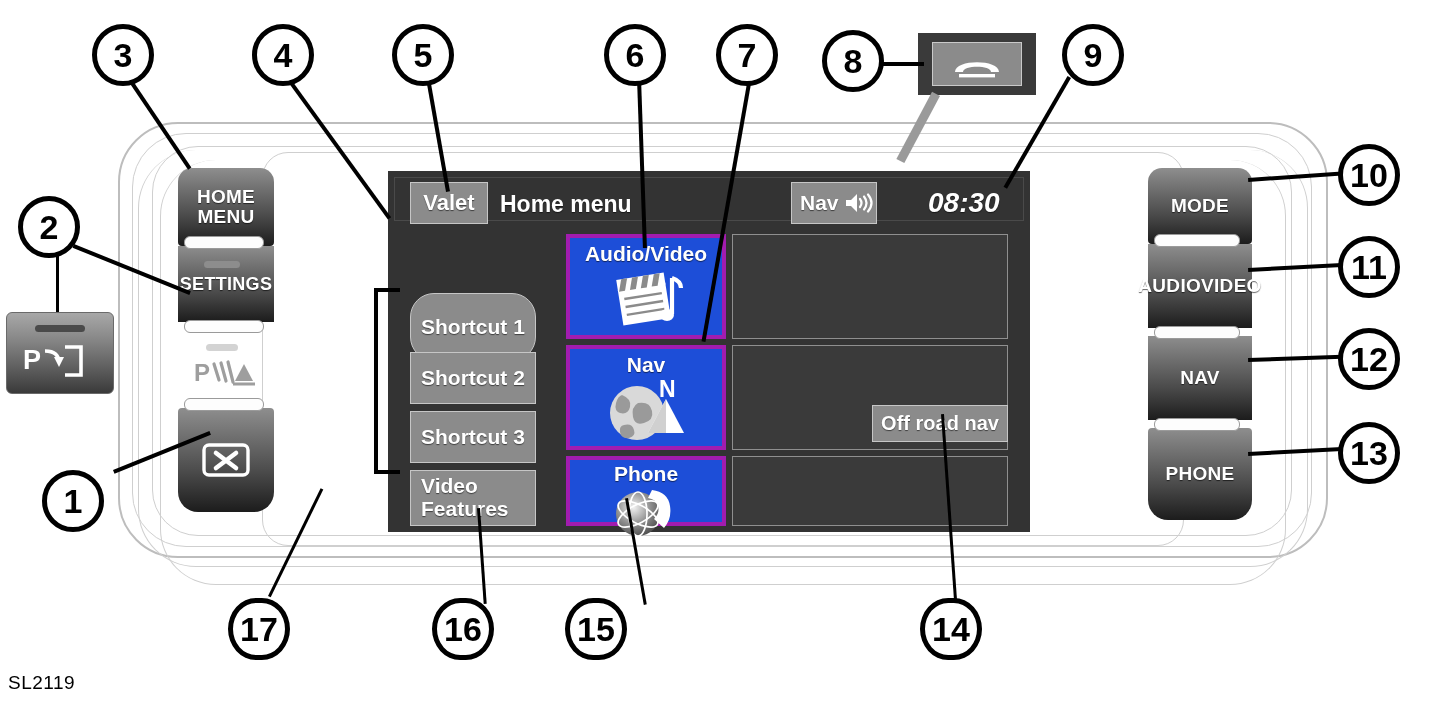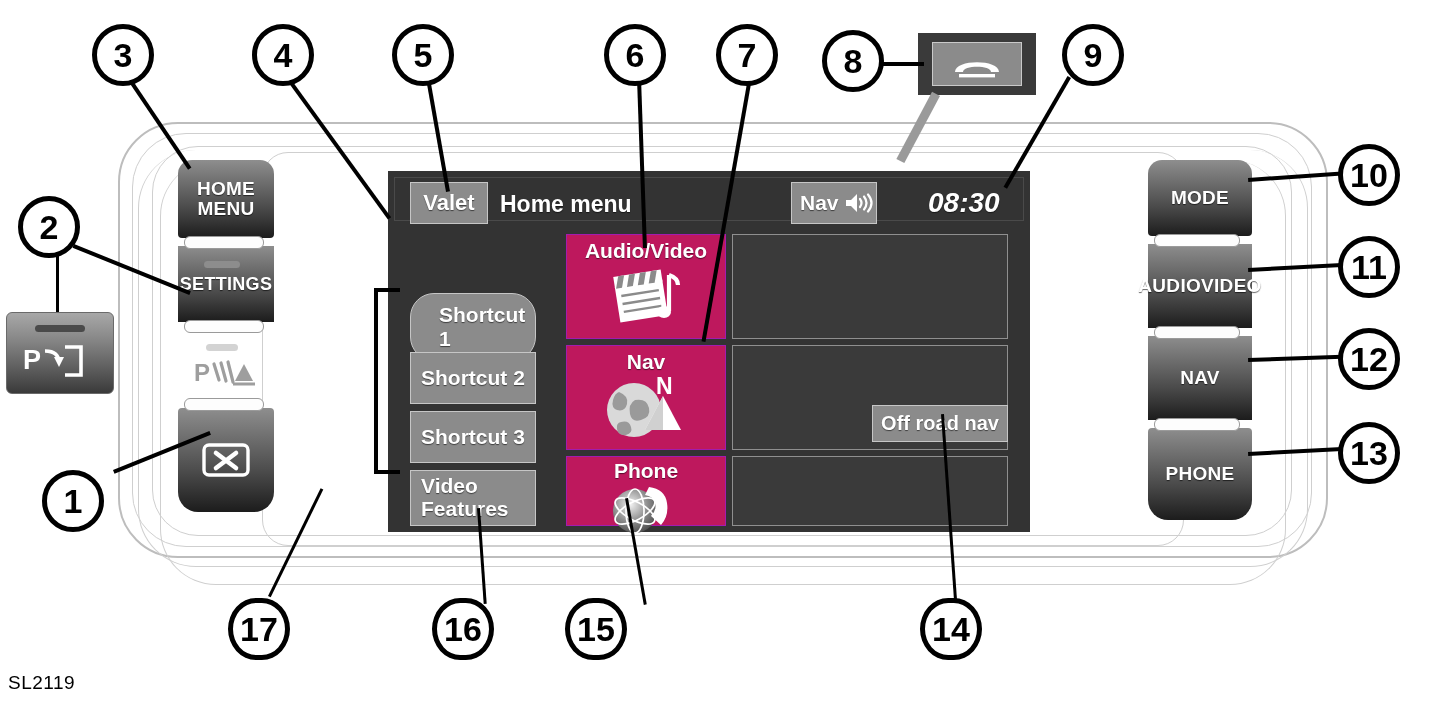--- a/index.html
+++ b/index.html
@@ -18,21 +18,21 @@
   .lead{position:absolute;background:#000;transform-origin:0 0;height:4px;z-index:25;}
   .lead.thin{height:3px;}
   .lead.grey{background:#9a9a9a;height:9px;}
 
   
   .btnstack{position:absolute;z-index:12;}
   .pbtn{position:absolute;box-sizing:border-box;display:flex;align-items:center;justify-content:center;
         color:#fff;font-weight:bold;text-align:center;line-height:1.05;letter-spacing:.3px;
         background:linear-gradient(180deg,#8e8e8e 0%,#6f6f6f 28%,#4a4a4a 62%,#1c1c1c 100%);
         text-shadow:0 1px 1px rgba(0,0,0,.6);}
-  .pbtn.top{border-radius:14px 14px 4px 4px;}
+  .pbtn.top{border-radius:14px 14px 4px 4px;margin-top:8px;}
   .pbtn.bot{border-radius:4px 4px 20px 20px;}
   .ridge{position:absolute;height:11px;border-radius:6px;background:#fdfdfd;border:1px solid #9a9a9a;z-index:14;}
   .slotmark{position:absolute;height:7px;border-radius:4px;background:#8d8d8d;z-index:14;}
   .psensor{position:absolute;color:#9e9e9e;font-weight:bold;z-index:14;display:flex;align-items:center;}
 
   
   .parkbtn{position:absolute;z-index:18;
            background:linear-gradient(180deg,#a8a8a8 0%,#8a8a8a 30%,#5d5d5d 70%,#3a3a3a 100%);
            border-radius:6px;border:1px solid #6a6a6a;}
   .parkbtn .pslot{position:absolute;left:26%;top:15%;width:48%;height:7px;border-radius:4px;background:#4a4a4a;}
@@ -43,21 +43,21 @@
 
   
   #screen{position:absolute;left:388px;top:171px;width:642px;height:361px;background:#333333;z-index:10;}
   .skey{position:absolute;box-sizing:border-box;background:#8b8b8b;border:1px solid #c6c6c6;
         color:#fff;font-weight:bold;display:flex;align-items:center;text-shadow:0 1px 1px rgba(0,0,0,.55);}
   .skey.ctr{justify-content:center;}
   .spanel{position:absolute;box-sizing:border-box;background:#3a3a3a;border:1px solid #8f8f8f;}
   .statustext{position:absolute;color:#fff;font-weight:bold;text-shadow:0 1px 1px rgba(0,0,0,.55);}
   .tilelabel{position:absolute;width:100%;text-align:center;color:#fff;font-weight:bold;
              text-shadow:0 1px 1px rgba(0,0,0,.55);}
-  .tile{position:absolute;box-sizing:border-box;background:#be185d;border:1px solid #a21caf;}
+  .tile{position:absolute;box-sizing:border-box;background:#1d4ed8;border:4px solid #a21caf;}
   .statusbar{position:absolute;left:6px;top:6px;width:630px;height:44px;border:1px solid #4a4a4a;box-sizing:border-box;}
 
   
   .bracket{position:absolute;border:4px solid #000;border-right:none;z-index:24;}
 
   .reflabel{position:absolute;left:8px;top:672px;font-size:19px;color:#000;letter-spacing:.5px;}
 </style>
 </head>
 <body>
 <div id="stage">
@@ -170,21 +170,21 @@
         <path d="M20 4.5 q5 6.5 0 13"></path>
         <path d="M24 2.5 q7 8.5 0 17"></path>
       </g>
     </svg>
   </div>
 
   <div class="statustext" style="left:540px;top:16px;font-size:28px;font-style:italic;">
     <span>08:30</span>
   </div>
 
-  <div class="skey" style="left:22px;top:122px;width:126px;height:68px;font-size:21px;padding-left:28px;border-radius:24px;">
+  <div class="skey" style="left:22px;top:122px;width:126px;height:68px;font-size:21px;padding-left:10px;border-radius:24px;">
     <span>Shortcut 1</span>
   </div>
   <div class="skey" style="left:22px;top:181px;width:126px;height:52px;font-size:21px;padding-left:10px;">
     <span>Shortcut 2</span>
   </div>
   <div class="skey" style="left:22px;top:240px;width:126px;height:52px;font-size:21px;padding-left:10px;">
     <span>Shortcut 3</span>
   </div>
   <div class="skey" style="left:22px;top:299px;width:126px;height:56px;font-size:21px;padding-left:10px;
               flex-direction:column;align-items:flex-start;justify-content:center;line-height:1.08;">

